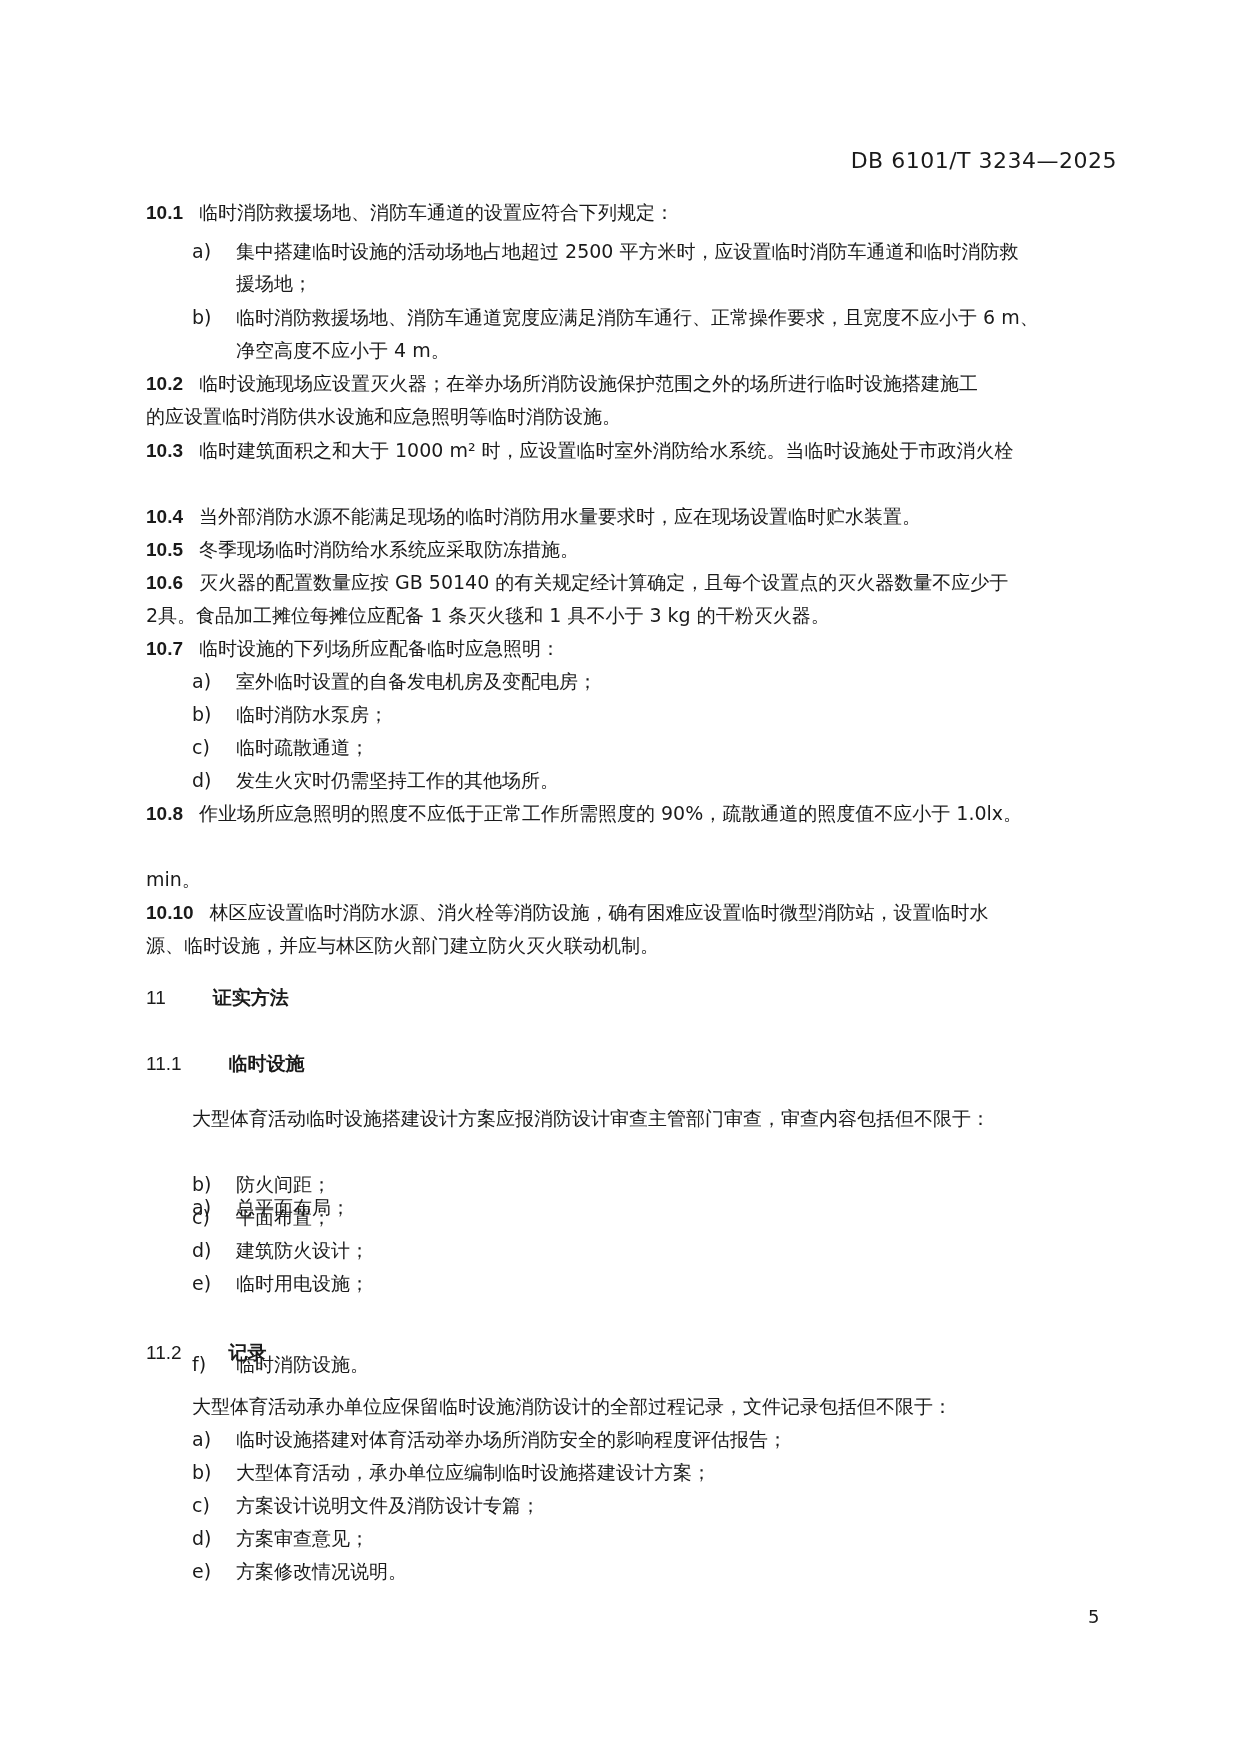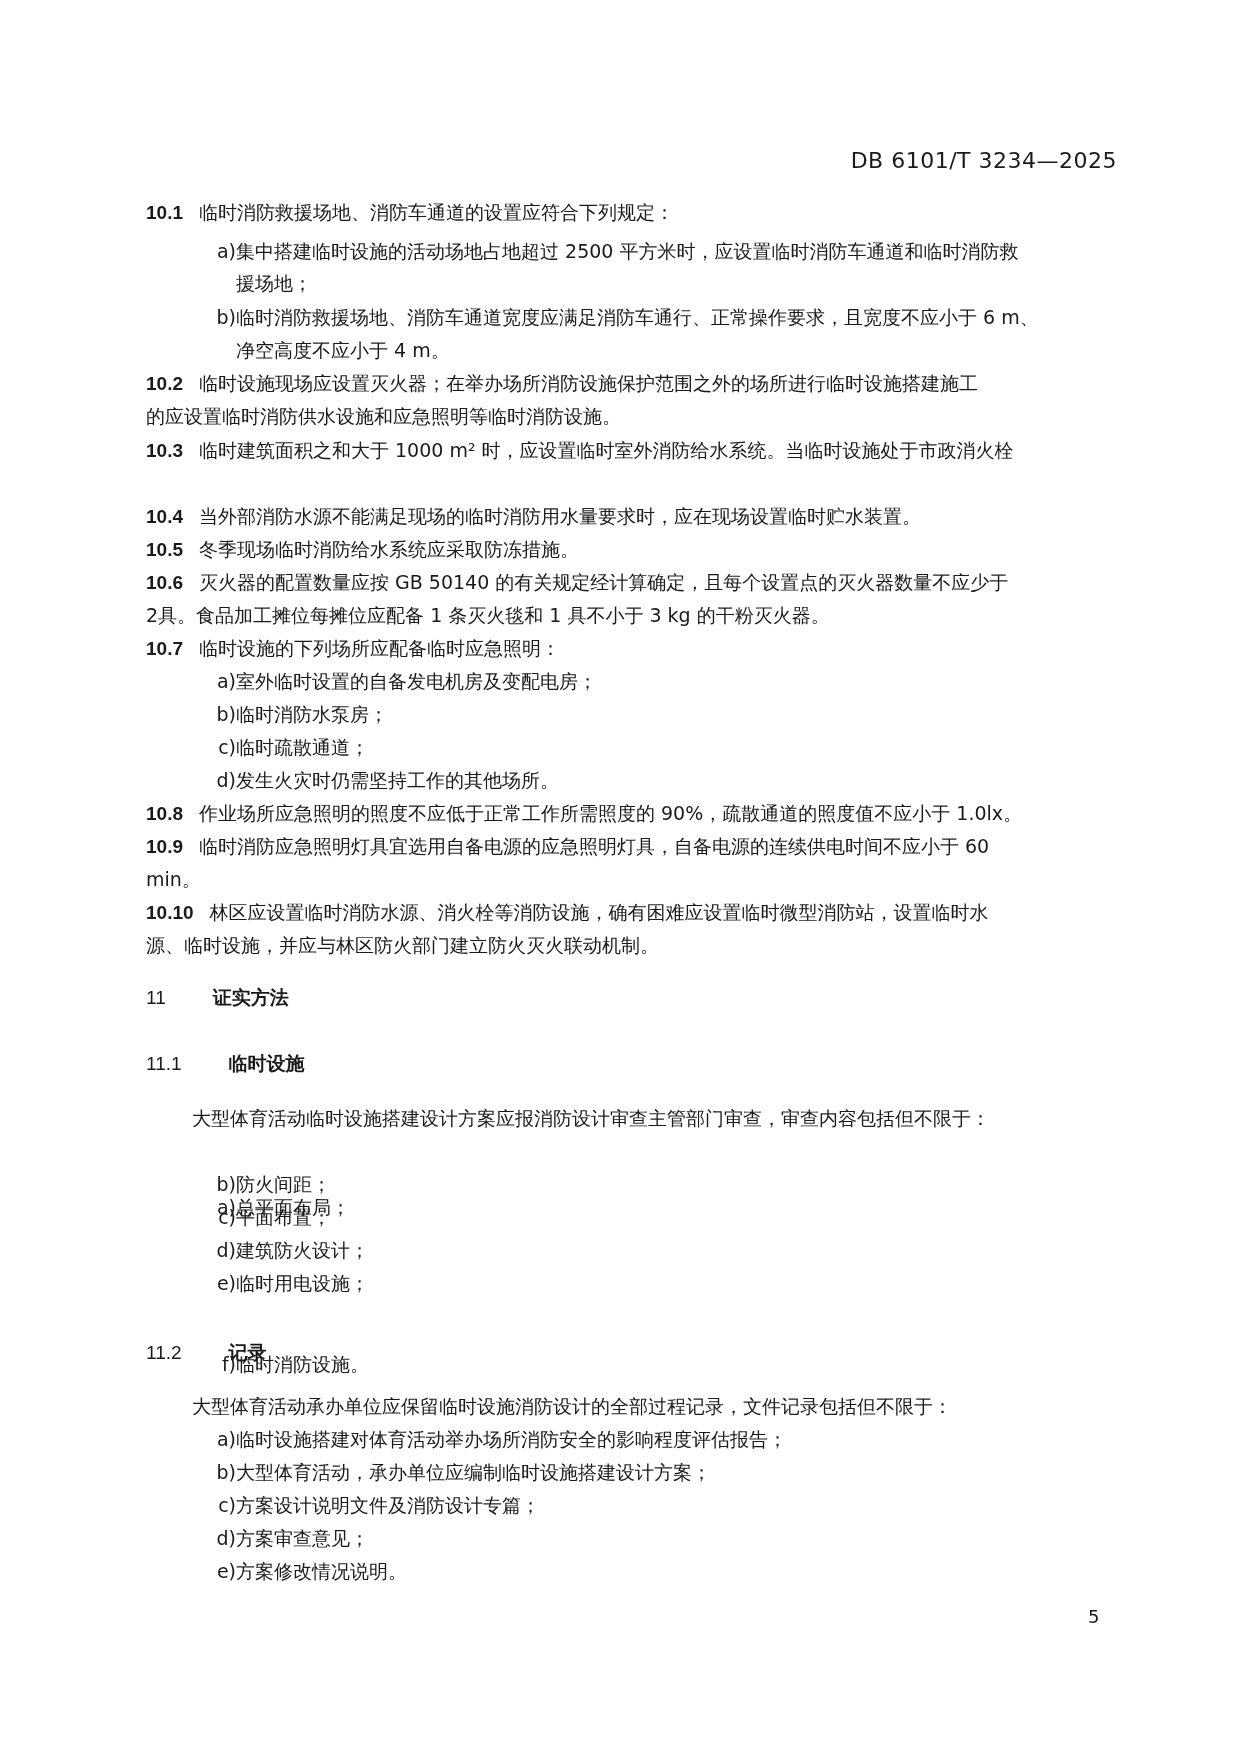--- a/index.html
+++ b/index.html
@@ -27,21 +27,20 @@
       font-family: "DejaVu Sans", sans-serif;
       font-size: 22px;
       letter-spacing: 0.5px;
     }
     .line {
       position: absolute;
       left: 146px;
       font-size: 19px;
       line-height: 1;
       white-space: nowrap;
-      text-align: right;
     }
     .num {
       display: inline-block;
       font-family: "Liberation Sans", sans-serif;
       font-weight: bold;
       margin-right: 16px;
     }
     .num.plain { font-weight: normal; }
     .item-line { left: 192px; }
     .item-line .lbl {
@@ -114,23 +113,20 @@
     <span class="lbl">c)</span><span>临时疏散通道；</span>
   </div>
   <div class="line item-line" style="top:771px">
     <span class="lbl">d)</span><span>发生火灾时仍需坚持工作的其他场所。</span>
   </div>
 
   <div class="line" style="top:804px">
     <span class="num">10.8</span><span>作业场所应急照明的照度不应低于正常工作所需照度的 90%，疏散通道的照度值不应小于 1.0lx。</span>
   </div>
 
-  <div class="line" style="top:837px">
-    <span class="num">10.9</span><span>临时消防应急照明灯具宜选用自备电源的应急照明灯具，自备电源的连续供电时间不应小于 60</span>
-  </div>
   <div class="line" style="top:870px">min。</div>
 
   <div class="line" style="top:903px">
     <span class="num">10.10</span><span>林区应设置临时消防水源、消火栓等消防设施，确有困难应设置临时微型消防站，设置临时水</span>
   </div>
   <div class="line" style="top:936px">源、临时设施，并应与林区防火部门建立防火灭火联动机制。</div>
 
   <div class="line" style="top:988px">
     <span class="num plain">11</span><span class="h-cn">证实方法</span>
   </div>

